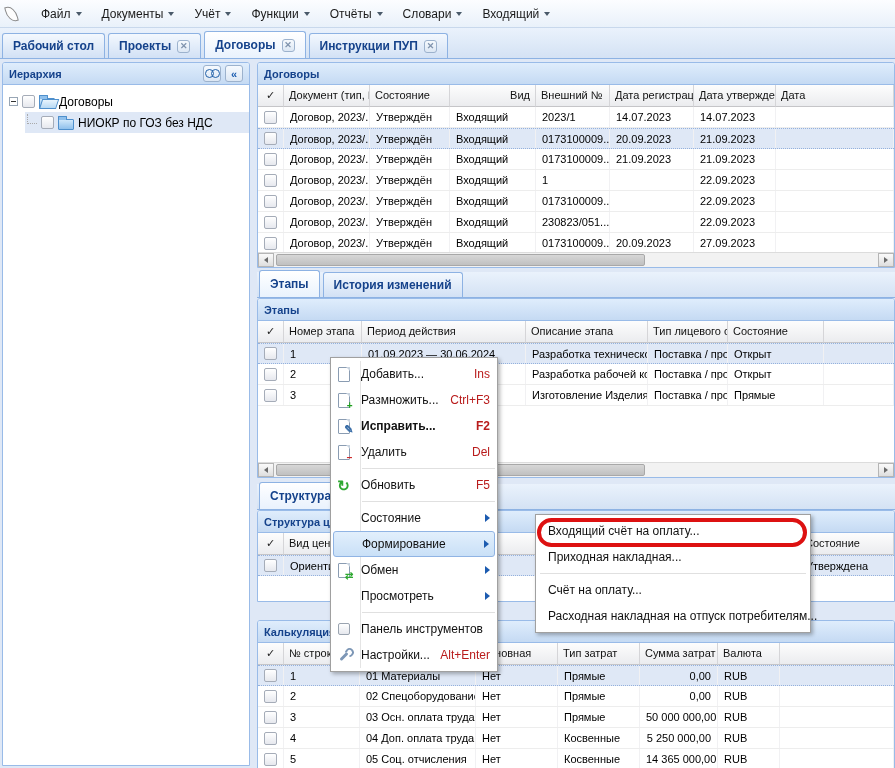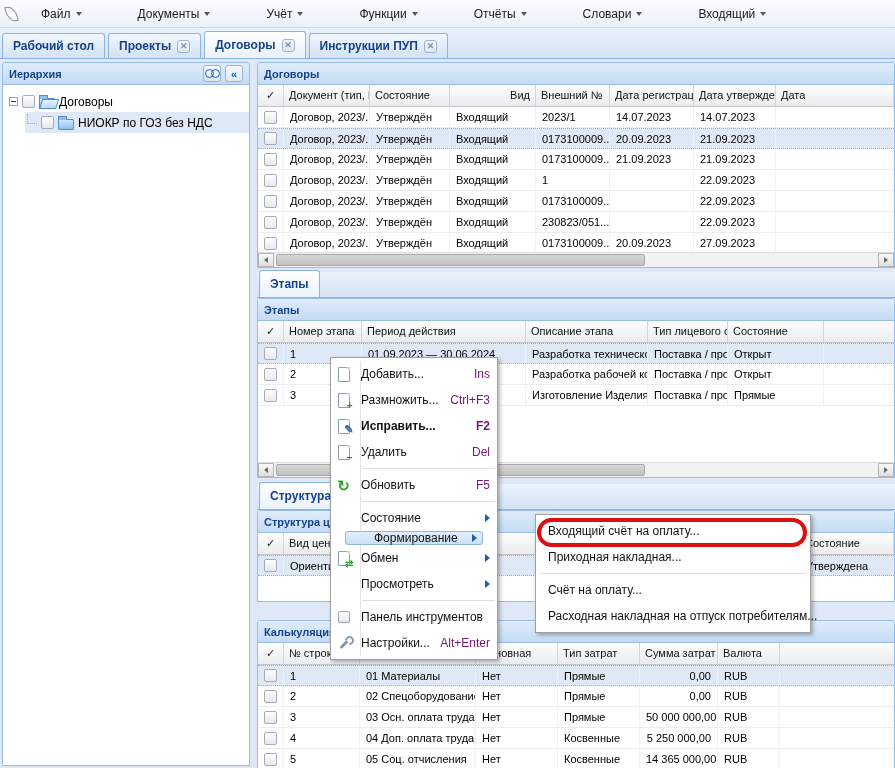--- a/index.html
+++ b/index.html
@@ -86,24 +86,24 @@
     background:linear-gradient(#e8f4fd,#b7d9f4); border:1px solid #4e8fcc; transform:skewX(-18deg); transform-origin:bottom; }
 
   
   .ctx-menu { position:absolute; left:330px; top:357px; width:168px; background:#fff;
     border:1px solid #a0a0a0; box-shadow:2px 2px 4px rgba(0,0,0,.3); padding:3px 0; z-index:20; font-size:12px; }
   .ctx-menu::before { content:''; position:absolute; left:29px; top:3px; bottom:3px; width:1px; background:#e4e4e4; }
   .ctx-item { position:relative; display:flex; align-items:center; height:26px; padding:0 7px 0 4px; gap:9px; cursor:default; }
   .ctx-item .ico { width:17px; height:17px; flex:none; display:flex; align-items:center; justify-content:center; }
   .ctx-item .lbl { flex:1; white-space:nowrap; color:#111; }
   .ctx-item.bold .lbl { font-weight:bold; }
-  .ctx-item .sc { color:#701a75; white-space:nowrap; }
+  .ctx-item .sc { color:#b91c1c; white-space:nowrap; }
   .ctx-item.bold .sc { font-weight:bold; }
   .ctx-item.hl { background:linear-gradient(#e2effc,#c9e0f7); border:1px solid #90b4e4; border-radius:3px;
-    margin:0 14px; padding:0 5px 0 2px; height:14px; }
+    margin:0 2px; padding:0 5px 0 2px; height:26px; }
   .ctx-sep { height:1px; background:#e0e0e0; margin:3px 2px 3px 31px; }
   .arrow-right { width:0; height:0; border-top:4px solid transparent; border-bottom:4px solid transparent;
     border-left:5px solid #1c5bb0; flex:none; }
 
   
   .i-doc { position:relative; width:12px; height:15px; background:#fff; border:1px solid #8a9cb2; border-radius:1px; }
   .i-doc::before { content:''; position:absolute; right:-1px; top:-1px; width:0; height:0;
     border-left:4px solid transparent; border-top:4px solid #c9d4e0; }
   .i-doc.badge-plus::after, .i-doc.badge-minus::after, .i-doc.badge-pencil::after, .i-doc.badge-xchg::after {
     position:absolute; right:-4px; bottom:-4px; font-weight:bold; font-size:10px; }
@@ -127,21 +127,21 @@
   .red-oval { position:absolute; left:1px; top:3px; width:270px; height:29px;
     border:4px solid #dd1111; border-radius:15px; pointer-events:none; z-index:25; }
 </style>
 </head>
 <body>
 
 <div class="app">
 
   <div class="menubar">
     <span class="logo"></span>
-    <span id="menubar-items" style="display: flex; gap: 36px;">
+    <span id="menubar-items" style="display: flex;">
         <span class="menubar-item">
           <span>Файл</span>
           <span class="caret"></span>
         </span>
         <span class="menubar-item">
           <span>Документы</span>
           <span class="caret"></span>
         </span>
         <span class="menubar-item">
           <span>Учёт</span>
@@ -326,20 +326,23 @@
       <span class="hs-btn right">
           <span class="hs-tri-r"></span>
         </span>
     </div>
   </div>
 
   <div class="tabstrip" id="stage-tabs" style="left:257px; top:272px; width:638px; height:26px;">
       <span class="tab active">
         <span>Этапы</span>
       </span>
+      <span class="tab">
+        <span>История изменений</span>
+      </span>
     </div>
 
   <div class="panel" style="left:257px; top:298px; width:638px; height:180px;">
     <div class="panel-header">
       <span>Этапы</span>
     </div>
     <div id="stages-grid">
         <div class="grid-header">
           <div class="gh-cell gh-check" style="width: 26px;">✓</div>
           <div class="gh-cell" style="width: 78px;">Номер этапа</div>

